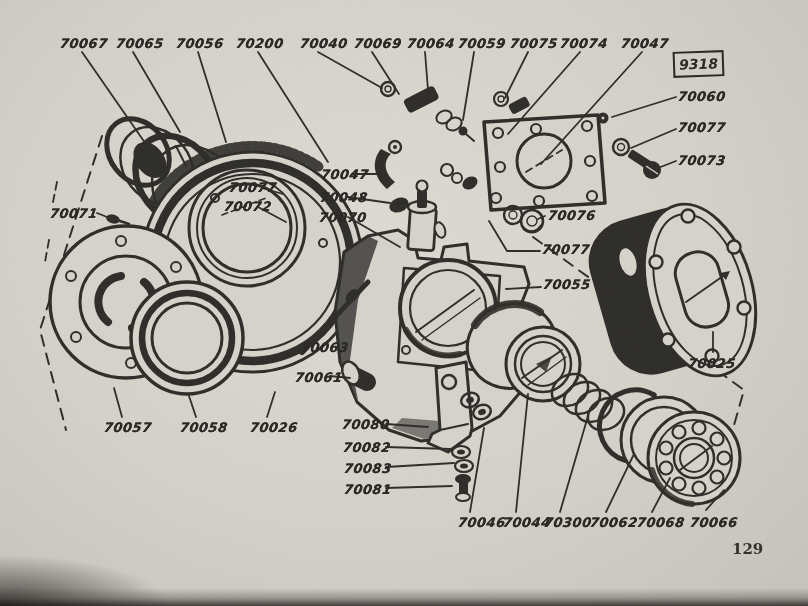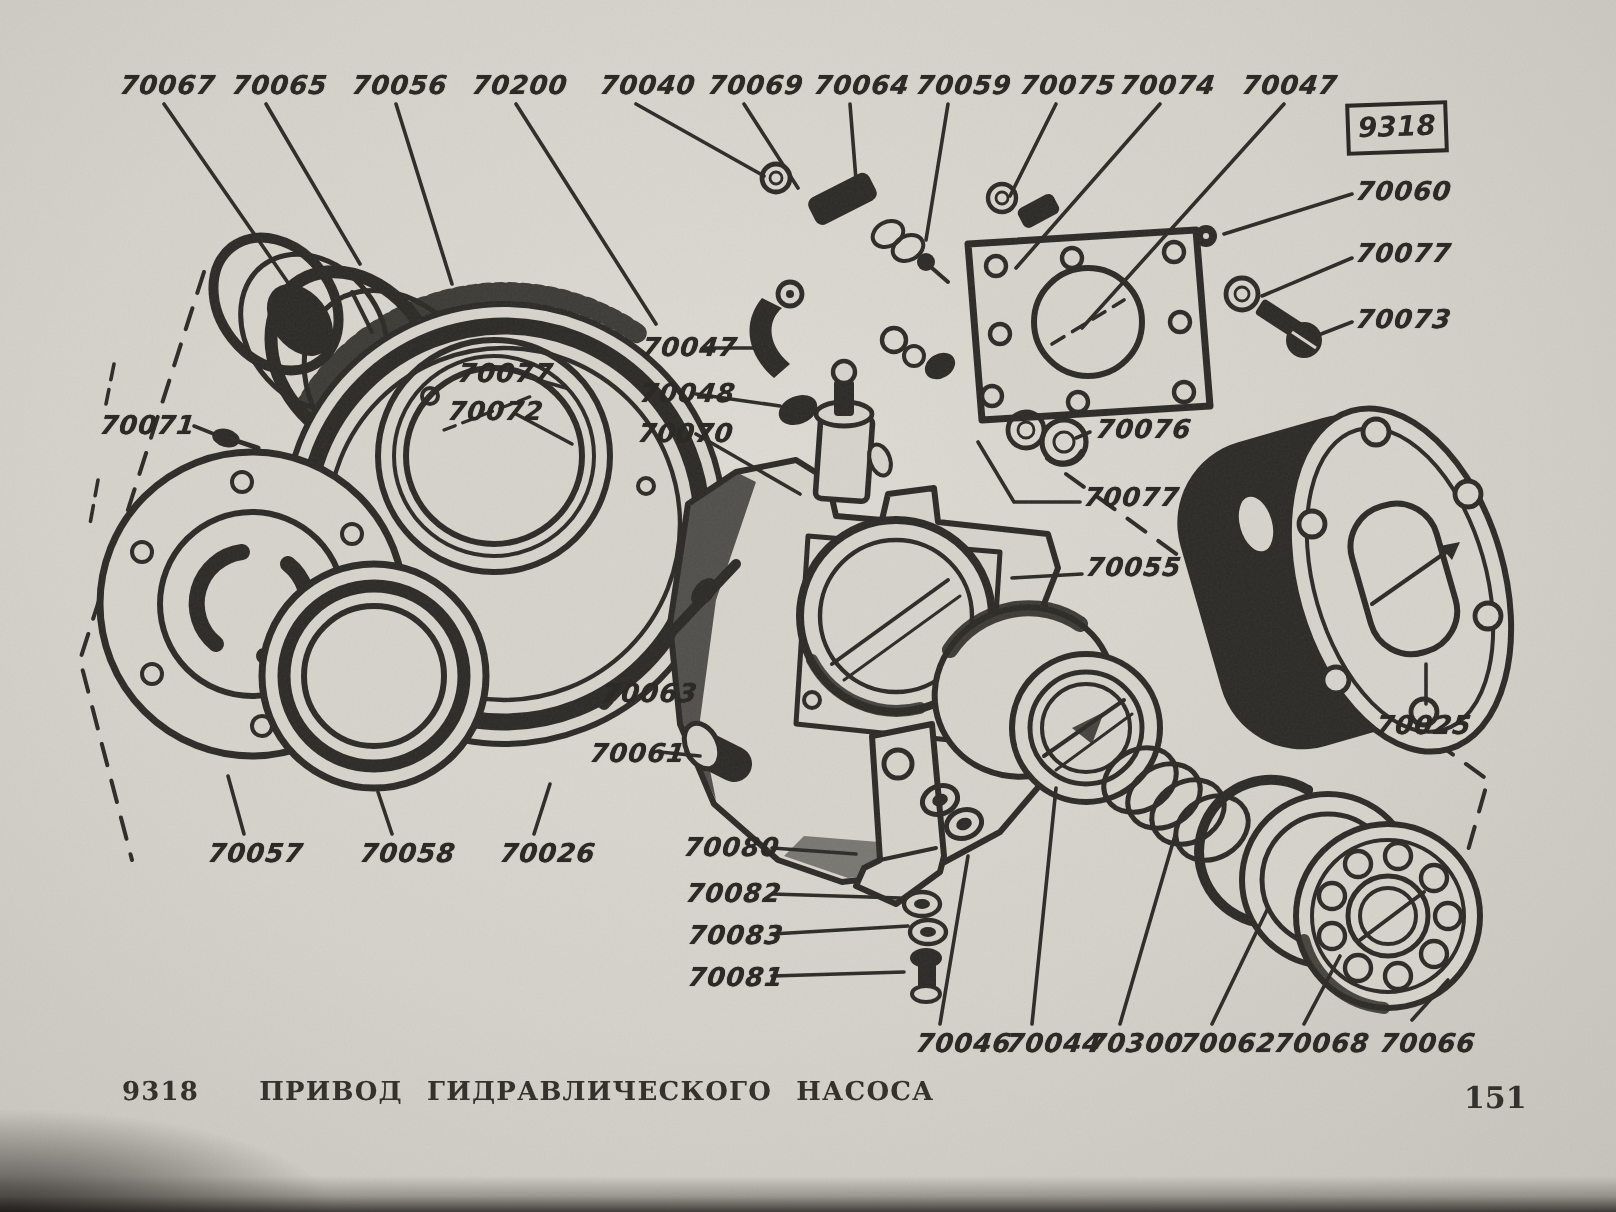--- a/index.html
+++ b/index.html
@@ -350,20 +350,17 @@
       <div class="part-label" style="left: 544px; top: 515px;">70300</div>
       <div class="part-label" style="left: 590px; top: 515px;">70062</div>
       <div class="part-label" style="left: 637px; top: 515px;">70068</div>
       <div class="part-label" style="left: 690px; top: 515px;">70066</div>
     </div>
 
   <div class="fig-box">
     <span>9318</span>
   </div>
 
-  <div class="footer">
-    <span class="code">9318</span><span class="title">ПРИВОД ГИДРАВЛИЧЕСКОГО НАСОСА</span>
-  </div>
-
-  <div class="page-number">151</div>
+
+  <div class="page-number">129</div>
 
   <div class="corner-shadow"></div>
 </div>
 
 </body></html>

